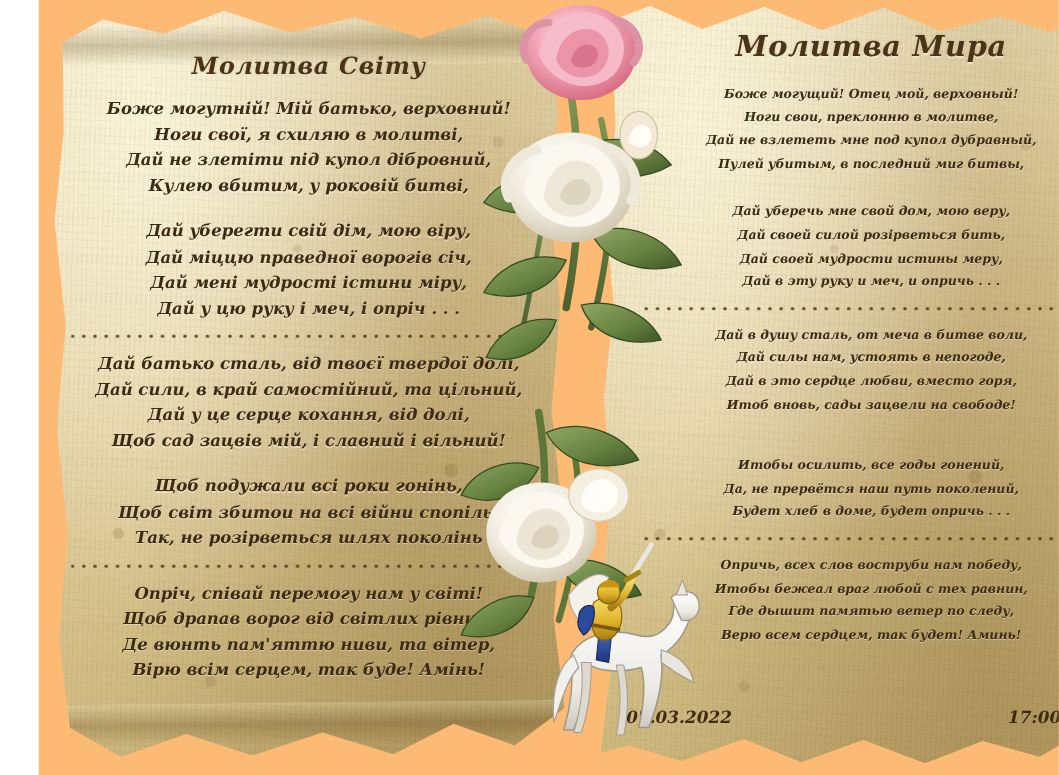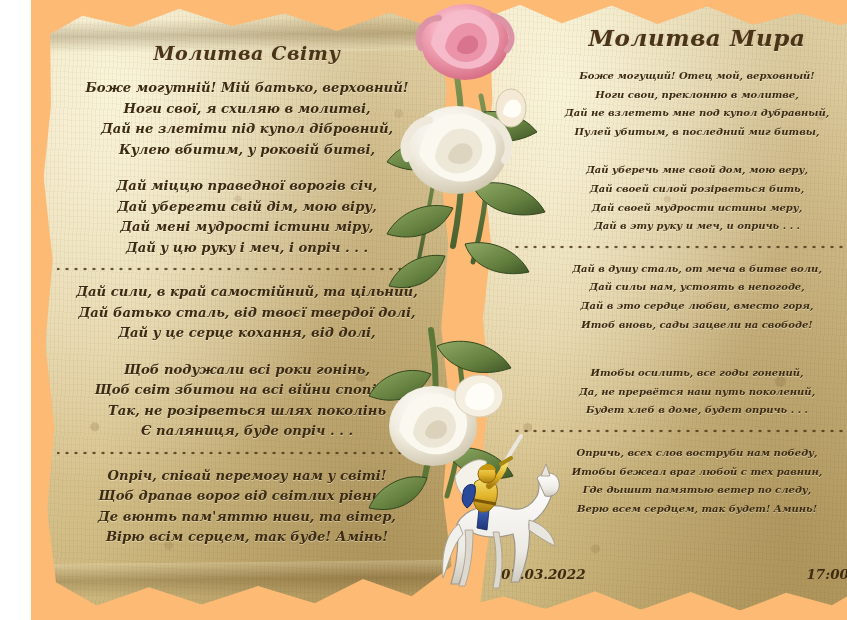--- a/index.html
+++ b/index.html
@@ -152,41 +152,41 @@
     <div class="stanza">
       <div class="line">Боже могутній! Мій батько, верховний!</div>
       <div class="line">Ноги свої, я схиляю в молитві,</div>
       <div class="line">Дай не злетіти під купол дібровний,</div>
       <div class="line">Кулею вбитим, у роковій битві,</div>
     </div>
 
     <div style="height:10px"></div>
 
     <div class="stanza">
+      <div class="line">Дай уберегти свій дім, мою віру,</div>
       <div class="line">Дай міццю праведної ворогів січ,</div>
-      <div class="line">Дай уберегти свій дім, мою віру,</div>
       <div class="line">Дай мені мудрості істини міру,</div>
       <div class="line">Дай у цю руку і меч, і опріч . . .</div>
     </div>
 
     <div class="divider"></div>
 
     <div class="stanza">
+      <div class="line">Дай батько сталь, від твоєї твердої долі,</div>
       <div class="line">Дай сили, в край самостійний, та цільний,</div>
-      <div class="line">Дай батько сталь, від твоєї твердої долі,</div>
       <div class="line">Дай у це серце кохання, від долі,</div>
+      <div class="line">Щоб сад зацвів мій, і славний і вільний!</div>
     </div>
 
     <div style="height:10px"></div>
 
     <div class="stanza">
       <div class="line">Щоб подужали всі роки гонінь,</div>
       <div class="line">Щоб світ збитои на всі війни спопіль,</div>
       <div class="line">Так, не розірветься шлях поколінь</div>
-      <div class="line">Є паляниця, буде опріч . . .</div>
     </div>
 
     <div class="divider"></div>
 
     <div class="stanza">
       <div class="line">Опріч, співай перемогу нам у світі!</div>
       <div class="line">Щоб драпав ворог від світлих рівнин,</div>
       <div class="line">Де вюнть пам'яттю ниви, та вітер,</div>
       <div class="line">Вірю всім серцем, так буде! Амінь!</div>
     </div>

